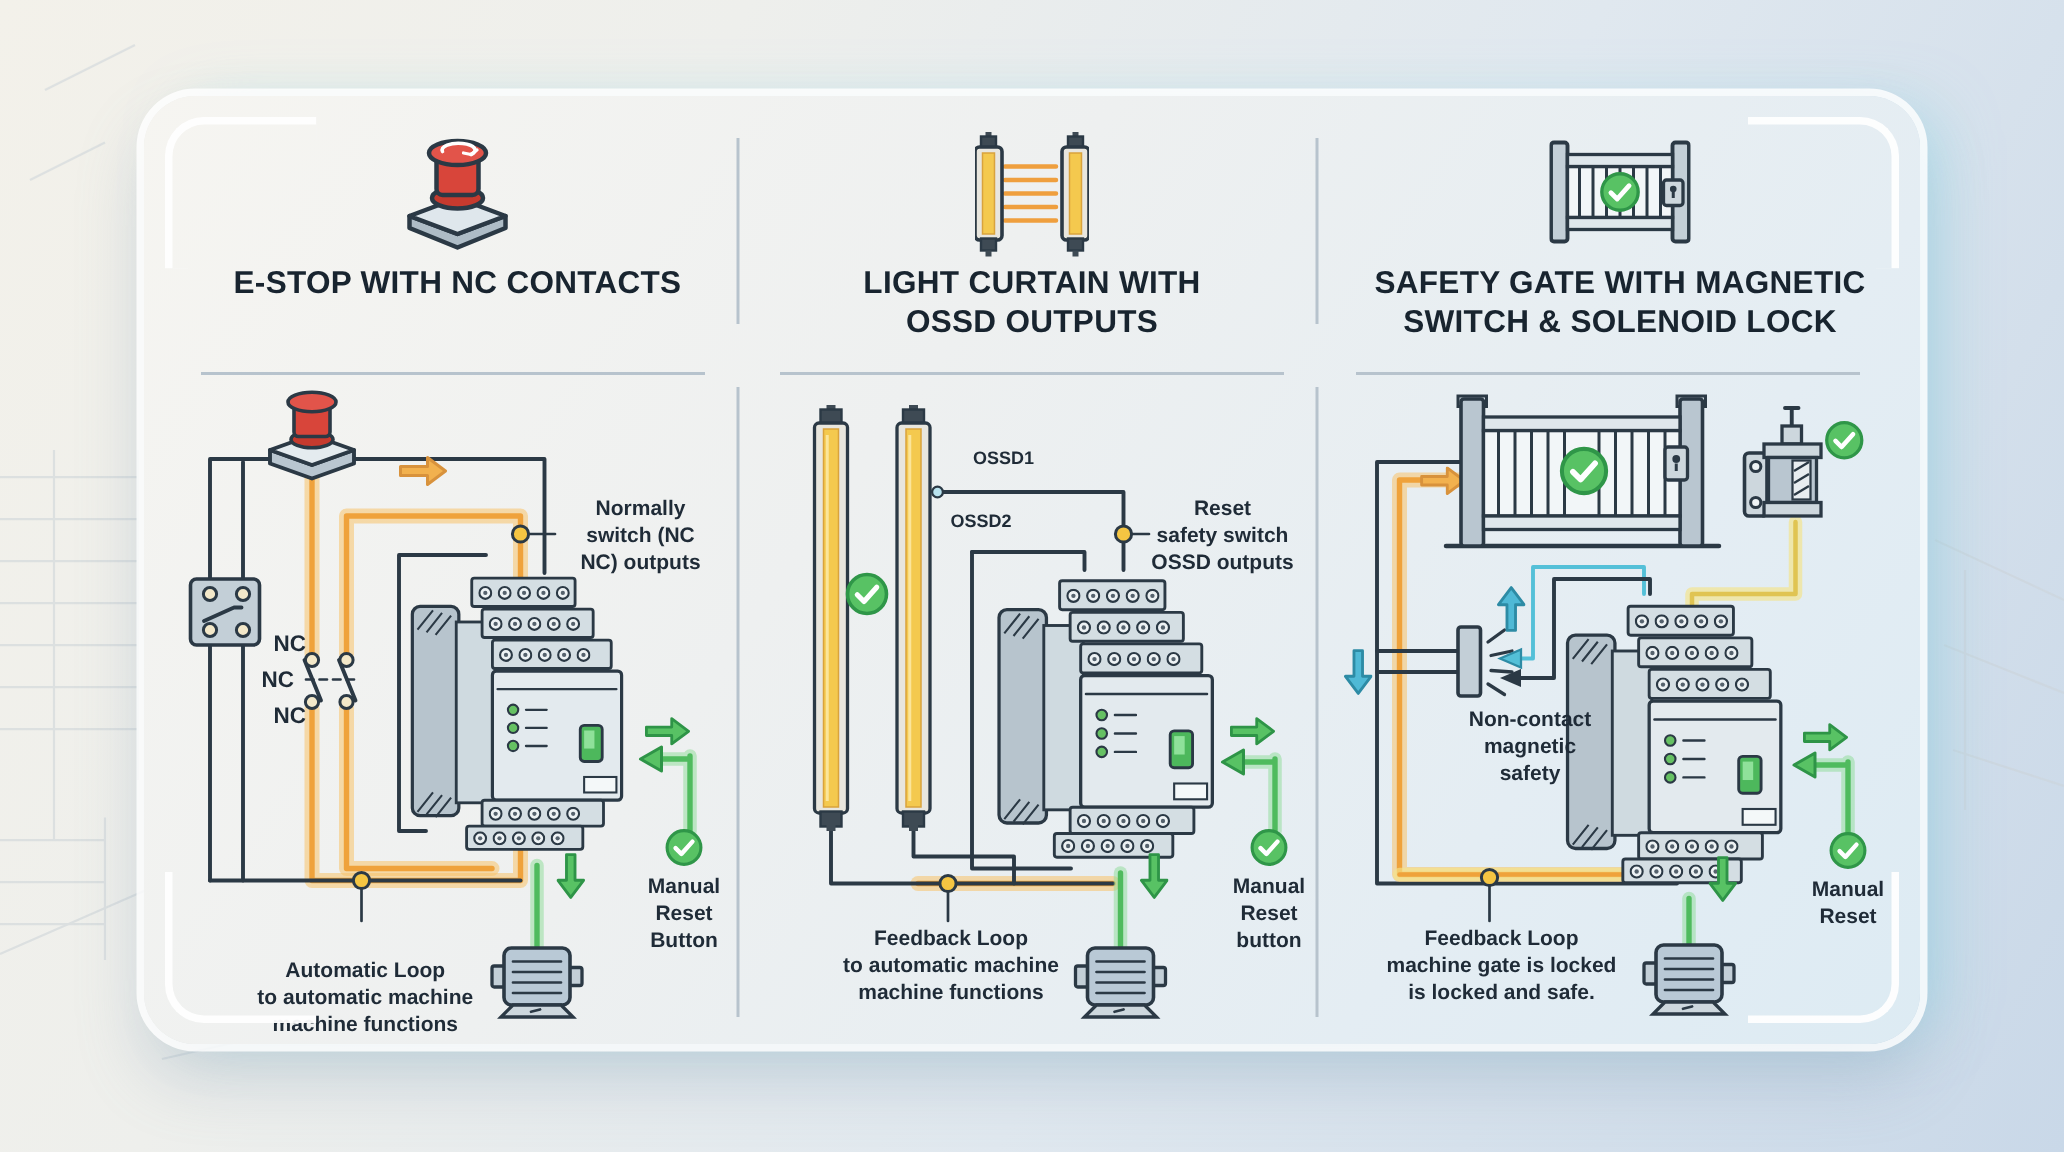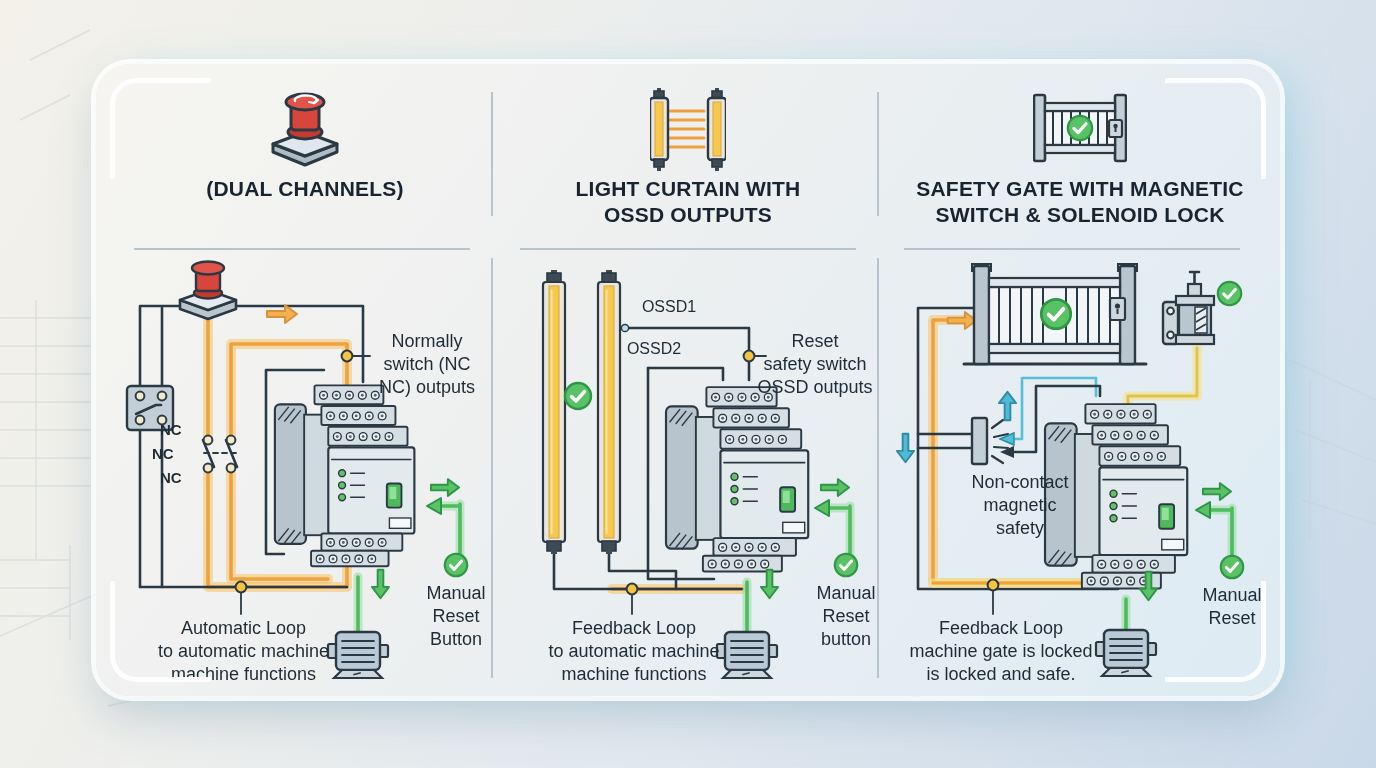--- a/index.html
+++ b/index.html
@@ -20,23 +20,23 @@
   .br-tr{right:14px;top:14px;border-top-width:5px;border-right-width:5px;border-top-right-radius:26px;}
   .br-bl{left:14px;bottom:14px;border-bottom-width:5px;border-left-width:5px;border-bottom-left-radius:26px;}
   .br-br{right:14px;bottom:14px;border-bottom-width:5px;border-right-width:5px;border-bottom-right-radius:26px;}
   .divider{position:absolute;width:2px;background:#b7c3cd;}
   .hr{position:absolute;top:184px;height:2px;background:#b7c3cd;}
   .header{position:absolute;top:20px;width:372px;text-align:center;}
   .header-icon{height:92px;display:flex;align-items:center;justify-content:center;}
   .title{font-size:21px;font-weight:bold;color:#18242f;line-height:1.24;letter-spacing:.2px;}
   .diagram{position:absolute;top:192px;width:372px;height:436px;}
   .diagram>svg{position:absolute;left:0;top:0;}
-  .note{position:absolute;font-weight:normal;color:#1f2b37;font-size:18px;line-height:1.28;text-align:center;}
-  .nc{position:absolute;font-weight:bold;color:#1f2b37;font-size:15px;width:44px;}
-  .ossd{position:absolute;font-weight:normal;color:#1f2b37;font-size:16px;width:84px;text-align:center;}
+  .note{position:absolute;font-weight:bold;color:#1f2b37;font-size:14px;line-height:1.28;text-align:center;}
+  .nc{position:absolute;font-weight:bold;color:#1f2b37;font-size:15px;width:44px;text-align:right;}
+  .ossd{position:absolute;font-weight:bold;color:#1f2b37;font-size:12px;width:84px;text-align:center;}
   
   .wd{stroke:#2b3945;stroke-width:2.6;fill:none;stroke-linecap:round;stroke-linejoin:round;}
   .wdt{stroke:#2b3945;stroke-width:1.8;fill:none;stroke-linecap:round;}
   .dash{stroke-dasharray:5 4;}
   .wo-g{stroke:rgba(247,195,105,.55);stroke-width:10;fill:none;stroke-linecap:round;stroke-linejoin:round;}
   .wo{stroke:#efa23b;stroke-width:3.6;fill:none;stroke-linecap:round;stroke-linejoin:round;}
   .wy-g{stroke:rgba(244,228,135,.65);stroke-width:9;fill:none;stroke-linecap:round;stroke-linejoin:round;}
   .wy{stroke:#e0c452;stroke-width:3;fill:none;stroke-linecap:round;stroke-linejoin:round;}
   .wg-g{stroke:rgba(140,220,150,.5);stroke-width:9;fill:none;stroke-linecap:round;stroke-linejoin:round;}
   .wg{stroke:#4fbb5e;stroke-width:3.6;fill:none;stroke-linecap:round;stroke-linejoin:round;}
@@ -167,21 +167,21 @@
         <path d="M8,56 L8,64 L40,77 L72,64 L72,56 L40,68 Z" fill="#aebcc6" stroke="#2b3945" stroke-width="3" stroke-linejoin="round"></path>
         <polygon points="8,56 40,44 72,56 40,68" fill="#dfe7ec" stroke="#2b3945" stroke-width="3" stroke-linejoin="round"></polygon>
         <ellipse cx="40" cy="44" rx="17" ry="7" fill="#c63a2e" stroke="#2b3945" stroke-width="3"></ellipse>
         <rect x="26" y="14" width="28" height="28" rx="4" fill="#d8453a" stroke="#2b3945" stroke-width="3"></rect>
         <ellipse cx="40" cy="14" rx="19" ry="8" fill="#e2544a" stroke="#2b3945" stroke-width="3"></ellipse>
         <path d="M30,13 A11,4.5 0 1 1 49,15" stroke="#fff" stroke-width="2.4" fill="none" stroke-linecap="round"></path>
         <path d="M49,15 l4,-3 M49,15 l-5,-1" stroke="#fff" stroke-width="2.2" fill="none" stroke-linecap="round"></path>
       </svg>
     </div>
     <div class="title">
-      <div>(DUAL CHANNELS)</div>
+      <div>E-STOP WITH NC CONTACTS</div>
     </div>
   </div>
 
   <div class="header" style="left:406px;">
     <div class="header-icon">
       <svg width="76" height="86" viewBox="0 0 76 86">
         <g stroke="#ef9f3e" stroke-width="3" stroke-linecap="round">
           <path d="M20,24 H54 M20,33 H54 M20,42 H54 M20,51 H54 M20,60 H54"></path>
         </g>
         <g>
@@ -308,21 +308,21 @@
       <path class="wdt" d="M123,337 V358"></path>
     </svg>
     <div class="nc" style="left:42px;top:165px;">NC</div>
     <div class="nc" style="left:34px;top:189px;">NC</div>
     <div class="nc" style="left:42px;top:213px;">NC</div>
     <div class="note" style="left:250px;top:74px;width:118px;">
       <div>Normally</div>
       <div>switch (NC</div>
       <div>NC) outputs</div>
     </div>
-    <div class="note" style="left:23px;top:361px;width:205px;">
+    <div class="note" style="left:23px;top:382px;width:205px;">
       <div>Automatic Loop</div>
       <div>to automatic machine</div>
       <div>machine functions</div>
     </div>
     <div class="note" style="left:298px;top:326px;width:80px;">
       <div>Manual</div>
       <div>Reset</div>
       <div>Button</div>
     </div>
   </div>

